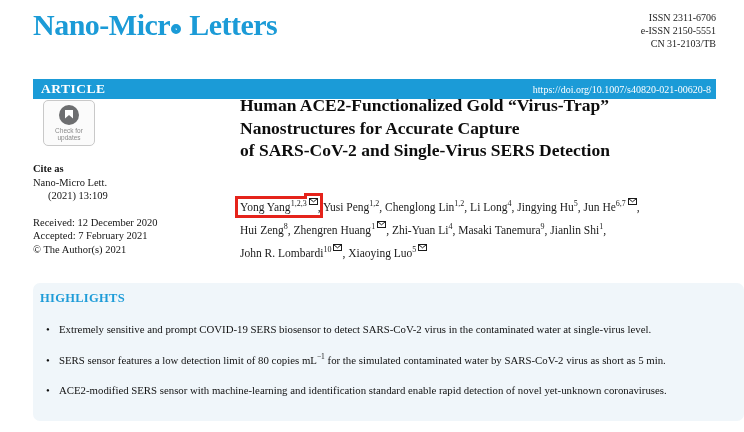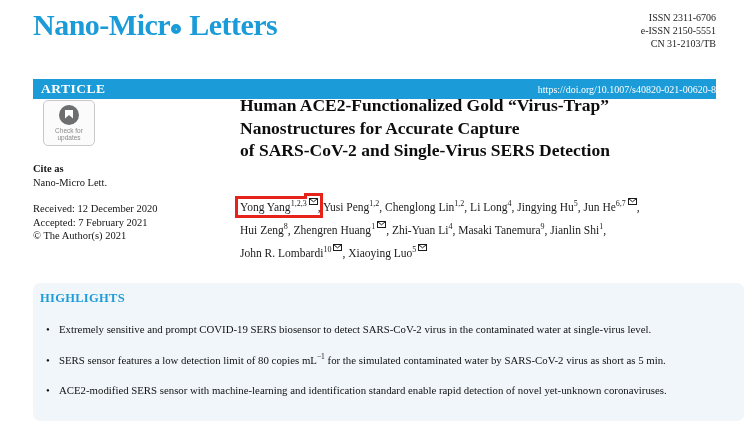--- a/index.html
+++ b/index.html
@@ -38,21 +38,21 @@
   .banner {
     position:absolute; left:33px; right:28px; top:52px; height:20px;
     background:var(--accent,#1b9bd7);
     display:flex; align-items:center; justify-content:space-between;
     color:#fff;
     margin-top:27px;
   }
   .banner .article-label {
     font-size:13.5px; font-weight:bold; letter-spacing:0.5px; padding-left:8px;
   }
-  .banner .doi { font-size:10px; }
+  .banner .doi { font-size:10px; padding-right:5px; }
 
   
   .left-col { position:absolute; left:33px; top:100px; width:190px; font-size:10.5px; }
   .check-badge {
     margin-left:10px;
     width:52px; height:46px;
     background:#fbfbfb; border:1px solid #c9c9c9; border-radius:5px;
     display:flex; flex-direction:column; align-items:center; justify-content:center;
     cursor:pointer;
   }
@@ -136,20 +136,21 @@
         <div class="mark-flag"></div>
       </div>
     <div class="badge-text">
       <div>Check for</div>
       <div>updates</div>
     </div>
   </div>
   <div class="cite-block">
     <div class="cite-as">Cite as</div>
     <div>Nano-Micro Lett.</div>
+    <div class="cite-ref">(2021) 13:109</div>
   </div>
   <div class="dates-block">
     <div>Received: 12 December 2020</div>
     <div>Accepted: 7 February 2021</div>
     <div>© The Author(s) 2021</div>
   </div>
 </div>
 
 <div class="title">
   <div>Human ACE2-Functionalized Gold “Virus-Trap”</div>

